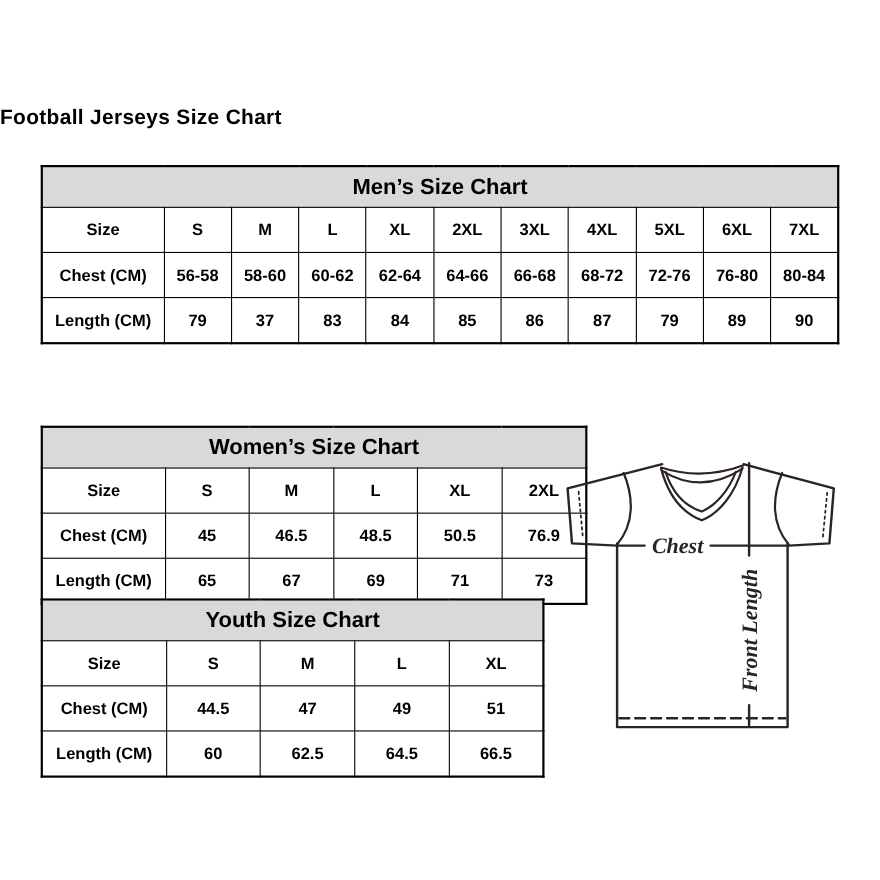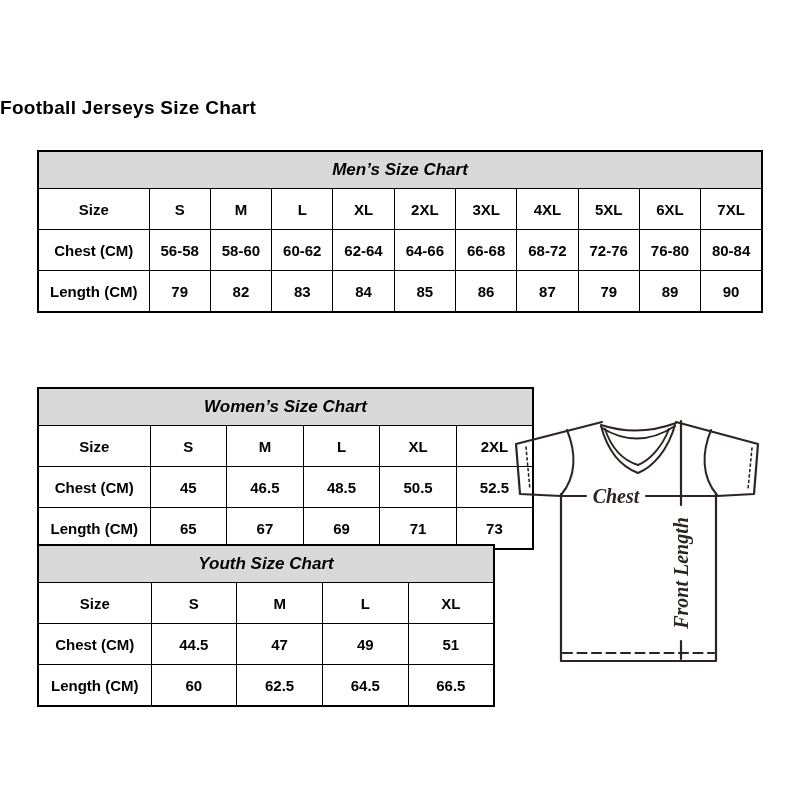--- a/index.html
+++ b/index.html
@@ -16,21 +16,21 @@
     border:2px solid var(--border,#000);background:#fff;
   }
   table.size-table td{
     border:1.5px solid var(--border,#000);
     text-align:center;vertical-align:middle;
     font-weight:bold;font-size:15px;color:var(--text,#000);
     padding:0;height:40px;overflow:hidden;white-space:nowrap;
   }
   table.size-table tr.title-row td{
     background:var(--header_bg,#d9d9d9);
-    font-size:17px;height:36px;font-style:italic;
+    font-size:20px;height:36px;
   }
   #mens-table{left:37px;top:150px;width:726px;}
   #womens-table{left:37px;top:387px;width:497px;}
   #youth-table{left:37px;top:544px;width:458px;border-radius:11px;}
   #jersey{position:absolute;left:500px;top:405px;width:280px;height:270px;}
   #jersey text{
     font-family:"Liberation Serif",serif;font-style:italic;font-weight:bold;
     font-size:20px;fill:var(--diagram_stroke,#2b2422);
   }
 </style>
@@ -69,21 +69,21 @@
         <td>64-66</td>
         <td>66-68</td>
         <td>68-72</td>
         <td>72-76</td>
         <td>76-80</td>
         <td>80-84</td>
       </tr>
       <tr>
         <td>Length (CM)</td>
         <td>79</td>
-        <td>82</td>
+        <td>37</td>
         <td>83</td>
         <td>84</td>
         <td>85</td>
         <td>86</td>
         <td>87</td>
         <td>79</td>
         <td>89</td>
         <td>90</td>
       </tr>
     </tbody>
@@ -104,21 +104,21 @@
         <td>L</td>
         <td>XL</td>
         <td>2XL</td>
       </tr>
       <tr>
         <td>Chest (CM)</td>
         <td>45</td>
         <td>46.5</td>
         <td>48.5</td>
         <td>50.5</td>
-        <td>52.5</td>
+        <td>76.9</td>
       </tr>
       <tr>
         <td>Length (CM)</td>
         <td>65</td>
         <td>67</td>
         <td>69</td>
         <td>71</td>
         <td>73</td>
       </tr>
     </tbody>

